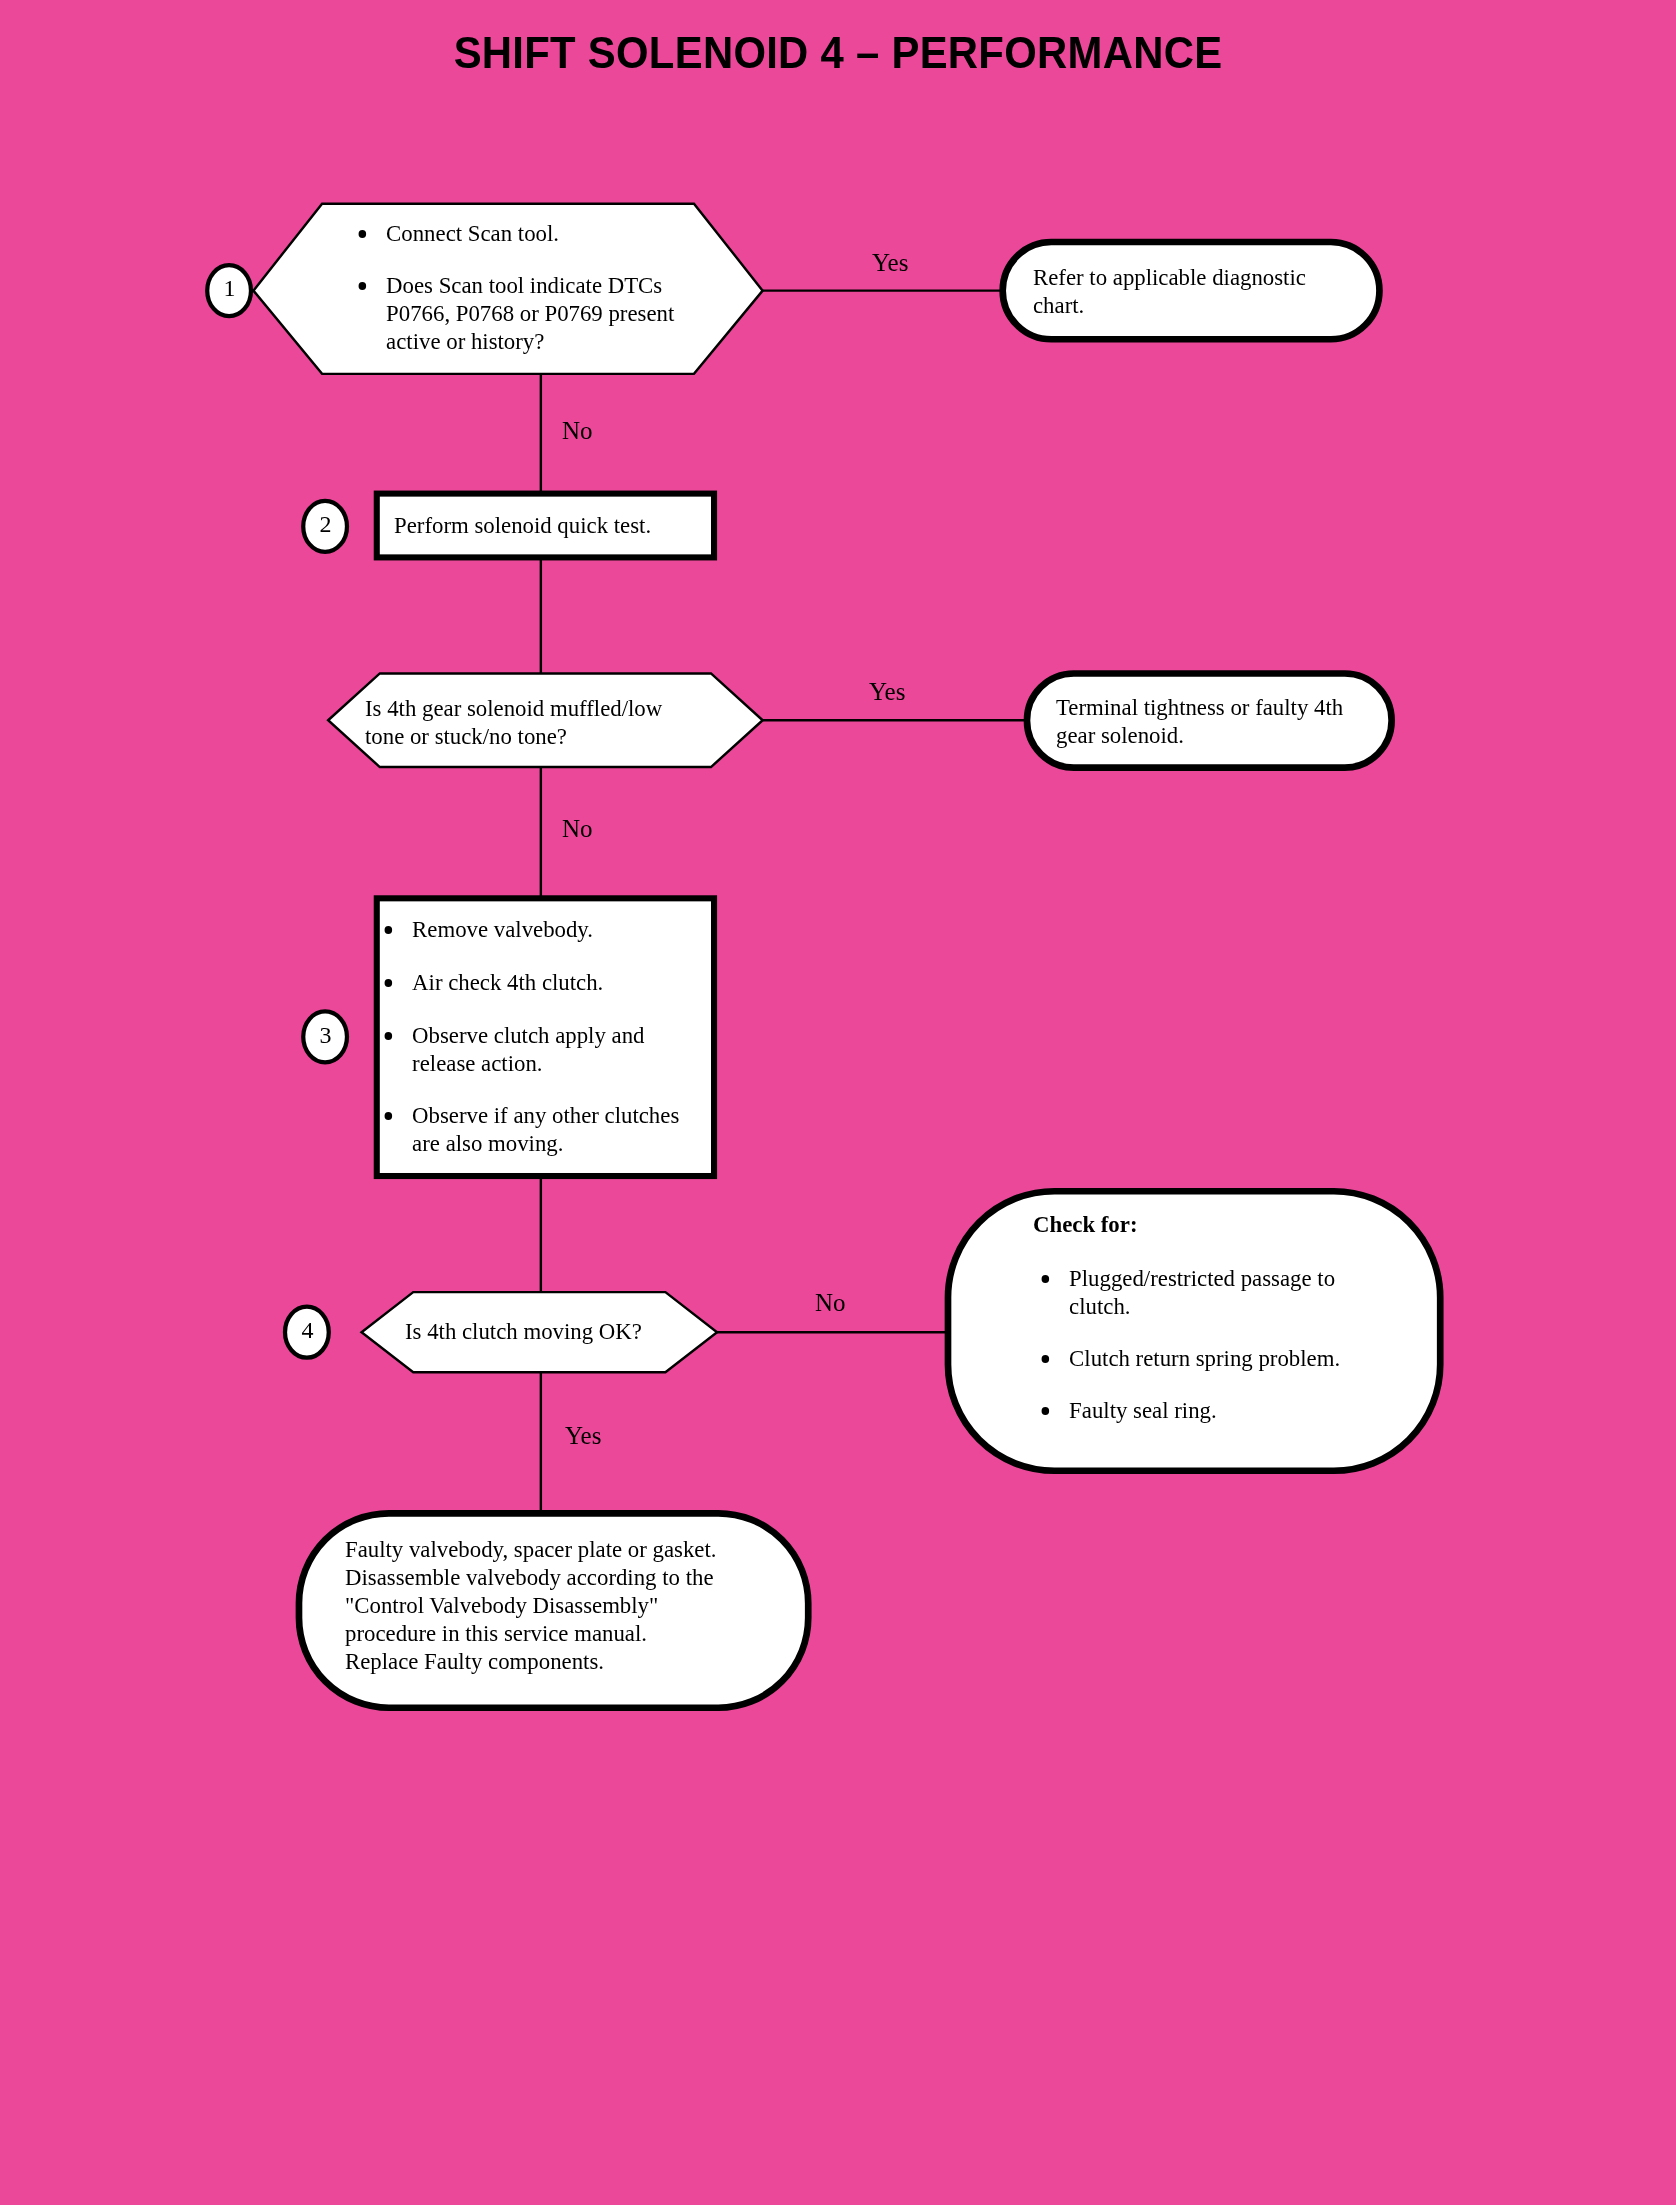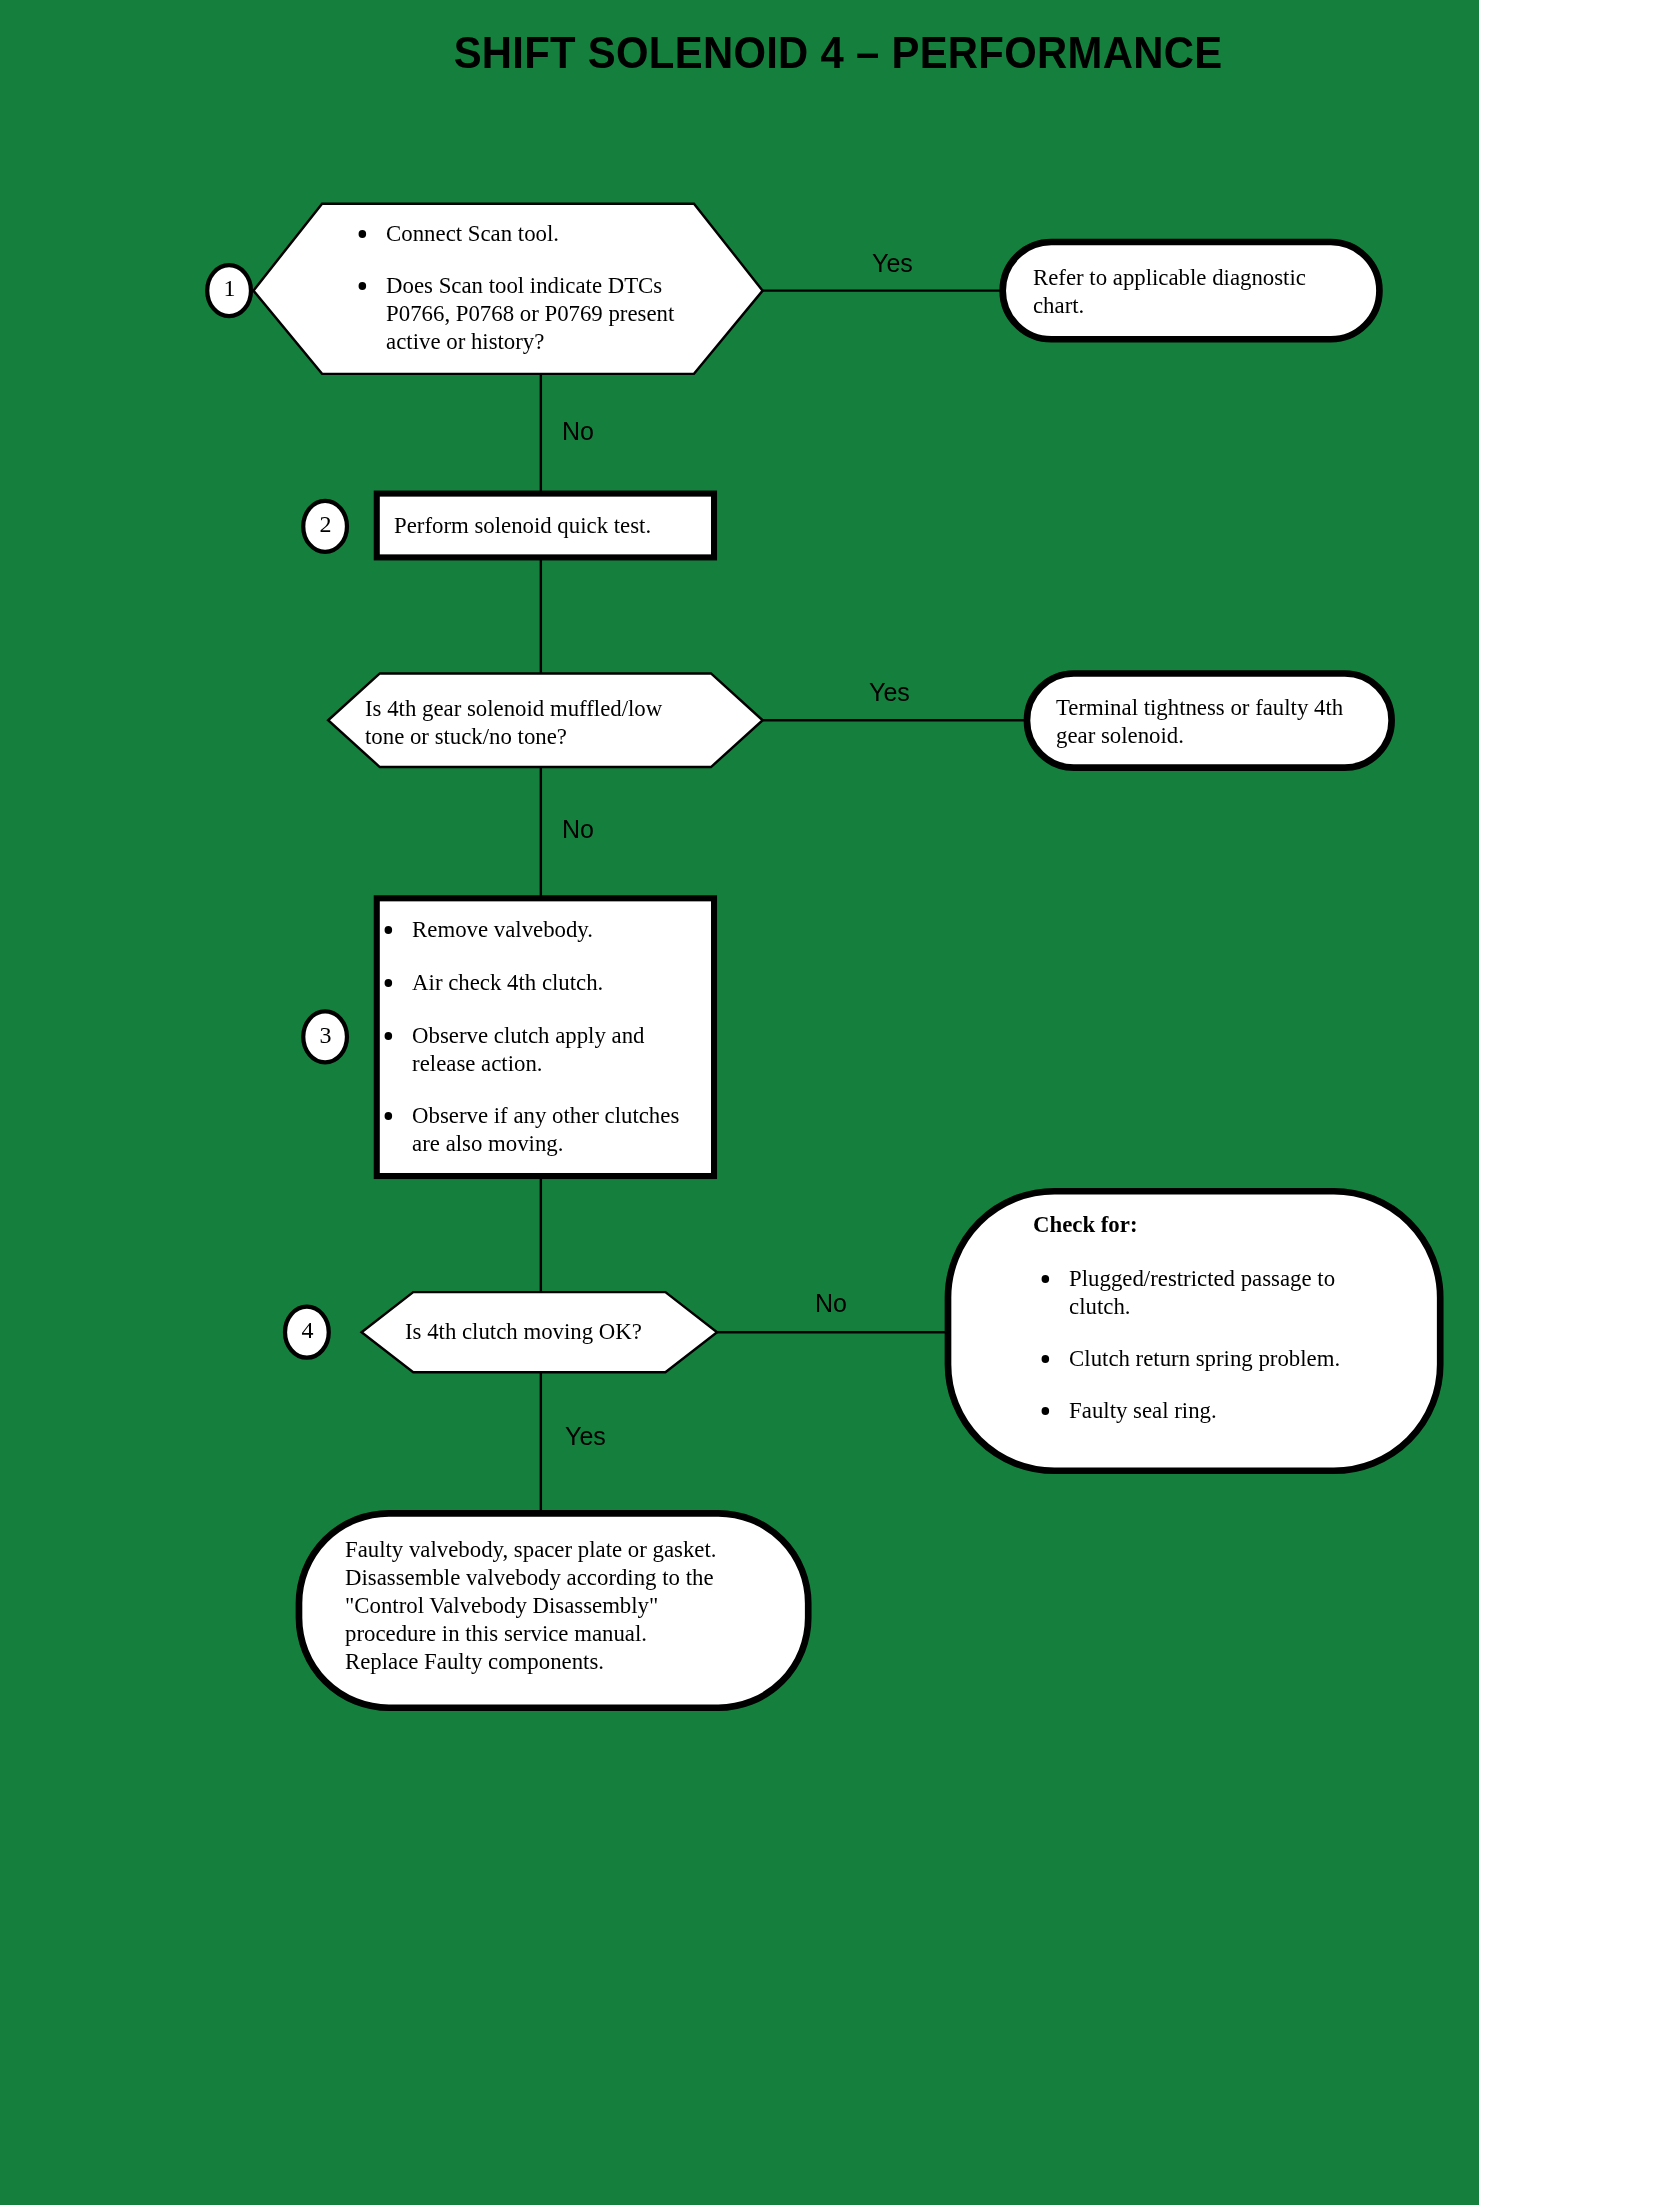--- a/index.html
+++ b/index.html
@@ -10,23 +10,23 @@
   body {
     width: 1676px;
     height: 2205px;
     font-family: "Liberation Serif", serif;
     color: #000000;
     position: relative;
     overflow: hidden;
   }
   #page {
     position: relative;
-    width: 1479px;
+    width: 1676px;
     height: 2205px;
-    background: #15803d;
+    background: #ec4899;
   }
   .chart-title {
     position: absolute;
     left: 0;
     top: 27px;
     width: 1676px;
     text-align: center;
     font-family: "Liberation Sans", sans-serif;
     font-weight: bold;
     font-size: 45px;
@@ -67,21 +67,21 @@
     position: absolute;
     left: 8.5px;
     top: 11px;
     width: 8px;
     height: 8px;
     border-radius: 50%;
     background: #000;
   }
   .edge-label {
     position: absolute;
-    font-family: Liberation Sans, sans-serif;
+    font-family: Liberation Serif, serif;
     font-size: 25px;
     color: #000;
     white-space: nowrap;
   }
   .step-num {
     position: absolute;
     font-family: "Liberation Serif", serif;
     font-size: 24px;
     color: #000;
     width: 49px;

